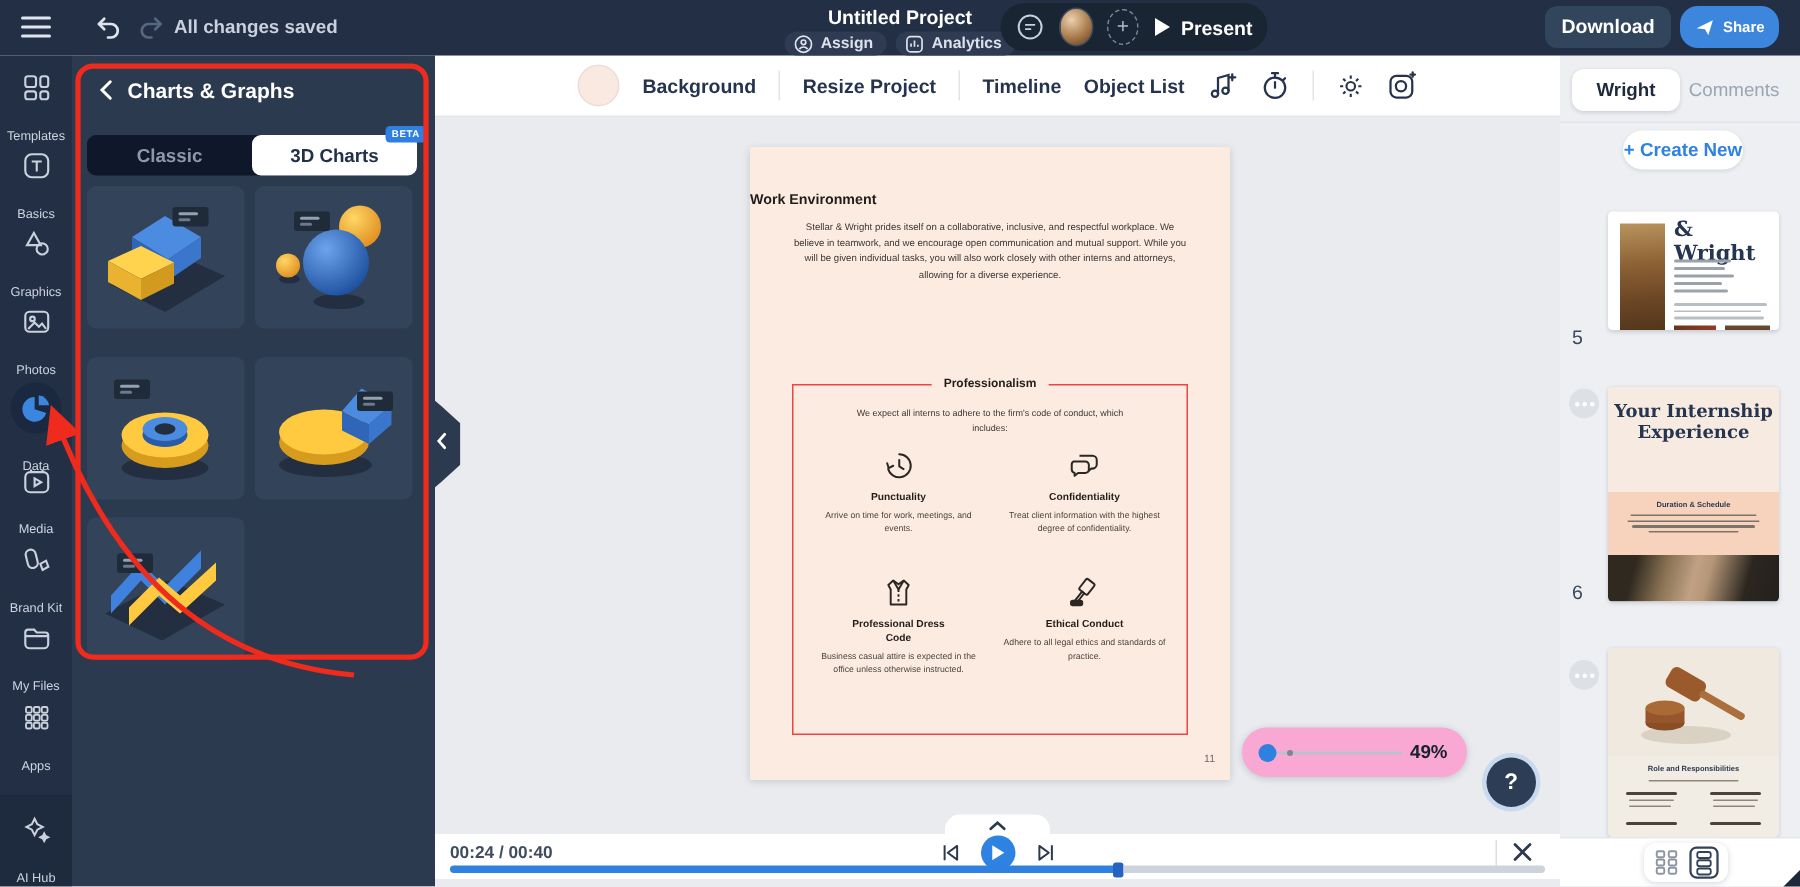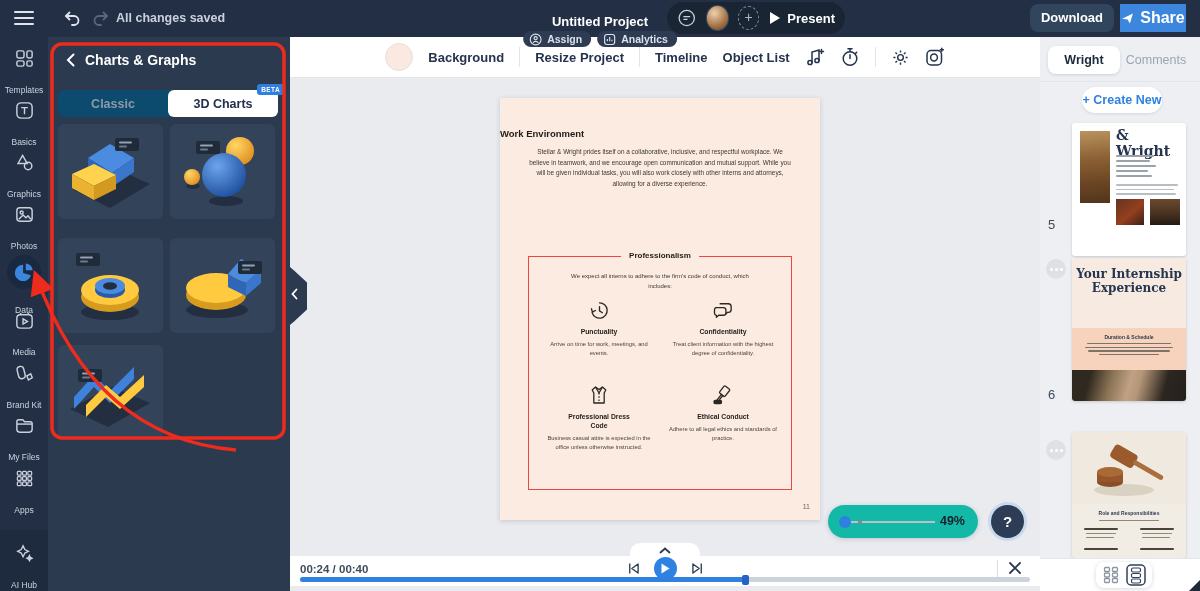--- a/index.html
+++ b/index.html
@@ -8,42 +8,42 @@
   .abs{position:absolute}
   svg{display:block}
 
   
   .topbar{position:absolute;left:0;top:0;width:1200px;height:37px;background:#232f44;z-index:20}
   .hamburger{position:absolute;left:14px;top:11px;width:20px;height:14px;cursor:pointer}
   .hamburger i{display:block;height:2px;background:#dfe5ee;border-radius:1px;margin-bottom:4px}
   .tb-ic{position:absolute;top:9px;width:19px;height:19px}
   .status-txt{position:absolute;left:116px;top:11px;font-size:12.5px;font-weight:700;color:#c9d1de}
   .center-grp{position:absolute;left:50%;top:0;transform:translateX(-50%);text-align:center}
-  .proj-title{font-size:13px;font-weight:700;color:#fff;margin-top:14px}
+  .proj-title{font-size:13px;font-weight:700;color:#fff;margin-top:4px}
   .pill-row{display:flex;gap:6px;justify-content:center;margin-top:2px}
   .mini-pill{display:flex;align-items:center;gap:5px;background:#2e3b52;border-radius:9px;padding:1px 9px 1px 6px;height:16px;color:#dbe2ec;font-size:10.5px;font-weight:700;cursor:pointer}
   .right-grp-pill{position:absolute;right:355px;top:2px;width:178px;height:32px;background:#1a2534;border-radius:17px;display:flex;align-items:center;padding:0 10px;gap:9px}
   .avatar{width:26px;height:26px;border-radius:50%;background:radial-gradient(circle at 35% 30%,#ecd0ae,#a97a4b 55%,#5e3c21);border:1px solid #3a4a62}
   .add-circle{width:24px;height:24px;border-radius:50%;border:1.5px dashed #7687a0;color:#aab8cc;font-size:14px;line-height:21px;text-align:center}
   .present-lbl{display:flex;align-items:center;gap:7px;color:#fff;font-weight:700;font-size:13px;margin-left:2px}
   .btn-download{position:absolute;right:86px;top:4px;width:84px;height:28px;background:#31455d;border-radius:8px;color:#fff;font-size:13px;font-weight:700;text-align:center;line-height:28px;cursor:pointer}
-  .btn-share{position:absolute;right:14px;top:4px;width:66px;height:28px;background:#3d86de;border-radius:0;color:#fff;font-size:16px;font-weight:700;display:flex;align-items:center;justify-content:center;gap:6px;cursor:pointer}
+  .btn-share{position:absolute;right:14px;top:4px;width:66px;height:28px;background:#3d86de;border-radius:12px;color:#fff;font-size:10px;font-weight:700;display:flex;align-items:center;justify-content:center;gap:6px;cursor:pointer}
 
   
   .sidebar{position:absolute;left:0;top:37px;width:48px;height:554px;background:#232f44;z-index:10}
   .sb-item{position:absolute;left:0;width:48px;text-align:center;cursor:pointer;color:#c9d1dd}
   .sb-item svg{margin:0 auto}
   .sb-lbl{display:block;font-size:8.5px;color:#ccd4e0;margin-top:16px}
   .sb-active-circle{width:34px;height:34px;border-radius:50%;background:#1b2940;margin:0 auto;display:flex;align-items:center;justify-content:center}
   .sb-bottom{position:absolute;left:0;top:493px;width:48px;height:61px;background:#1e2a3d}
 
   
   .panel{position:absolute;left:48px;top:37px;width:242px;height:554px;background:#2b3a4f;z-index:9}
   .panel-head{position:absolute;left:18px;top:15px;display:flex;align-items:center;gap:10px;color:#fff;font-size:14px;font-weight:700;cursor:pointer}
-  .seg{position:absolute;left:10px;top:53px;width:220px;height:27px;background:#0c4a6e;border-radius:6px;display:flex}
+  .seg{position:absolute;left:10px;top:53px;width:220px;height:27px;background:#0f172a;border-radius:6px;display:flex}
   .seg-item{flex:1;display:flex;align-items:center;justify-content:center;font-size:12.5px;font-weight:700;color:#8d99a8;cursor:pointer}
   .seg-item.active{background:#fff;color:#22304a;border-radius:6px}
   .beta{position:absolute;right:-6px;top:-6px;background:#2e7fe0;color:#fff;font-size:6.5px;font-weight:700;padding:2px 4px;border-radius:3px;letter-spacing:.4px}
   .card{position:absolute;width:105px;height:95px;background:#33435a;border-radius:6px;cursor:pointer}
 
   
   .collapse-tab{position:absolute;left:284px;top:262px;width:23px;height:68px;background:#2b3a4f;clip-path:polygon(0 0,45% 13%,100% 30%,100% 70%,45% 87%,0 100%);z-index:8;cursor:pointer}
   .collapse-ch{position:absolute;left:291px;top:288px;z-index:9}
 
   
@@ -60,21 +60,21 @@
   .p-body{margin:8px auto 0;width:266px;text-align:center;font-size:6.4px;line-height:1.65;color:#3c3732}
   .p-box{position:absolute;left:28px;top:158px;width:264px;height:234px;border:1px solid #ef4444}
   .p-box-title{position:absolute;left:50%;top:-6px;transform:translateX(-50%);background:#fcebe1;padding:0 8px;font-size:8px;font-weight:700;color:#211d19;white-space:nowrap}
   .p-intro{margin:15px auto 0;width:190px;text-align:center;font-size:6px;line-height:1.6;color:#3c3732}
   .p-item{position:absolute;width:124px;display:flex;flex-direction:column;align-items:center;text-align:center}
   .p-item-t{margin-top:5px;font-size:6.8px;font-weight:700;color:#211d19;width:72px;line-height:1.35}
   .p-item-d{margin-top:4px;font-size:5.8px;line-height:1.55;color:#4a443d;width:112px}
   .p-num{position:absolute;right:10px;bottom:10px;font-size:7px;color:#6f675e}
 
   
-  .zoom-pill{position:absolute;left:538px;top:468px;width:150px;height:33px;background:#14b8a6;border-radius:17px;box-shadow:0 1px 5px rgba(30,40,60,.2);display:flex;align-items:center}
+  .zoom-pill{position:absolute;left:538px;top:448px;width:150px;height:33px;background:#f9a8d4;border-radius:17px;box-shadow:0 1px 5px rgba(30,40,60,.2);display:flex;align-items:center}
   .z-track{position:absolute;left:17px;top:16px;width:90px;height:1.5px;background:#b9c1ca;cursor:pointer}
   .z-handle{position:absolute;left:11px;top:10.5px;width:12px;height:12px;border-radius:50%;background:#2f80df;cursor:pointer}
   .z-dot{position:absolute;left:30px;top:14.5px;width:4px;height:4px;border-radius:50%;background:#7d8793}
   .z-val{position:absolute;right:13px;top:9px;font-size:12.5px;font-weight:700;color:#16202e}
   .help-btn{position:absolute;left:701px;top:468px;width:33px;height:33px;border-radius:50%;background:#2d3d55;color:#fff;font-size:15px;font-weight:700;text-align:center;line-height:33px;box-shadow:0 0 0 3px #c9d9ee;cursor:pointer}
 
   
   .notch{position:absolute;left:340px;top:506px;width:70px;height:14px;background:#fff;border-radius:10px 10px 0 0;display:flex;align-items:center;justify-content:center;cursor:pointer}
   .pbar{position:absolute;left:0;top:519px;width:750px;height:30px;background:#fff}
   .p-time{position:absolute;left:10px;top:7px;font-size:11.5px;font-weight:700;color:#3f4c5e}
@@ -506,21 +506,21 @@
 </main>
 
 <aside class="rpanel">
   <div class="r-tabs">
     <div class="r-tab active">Wright</div>
     <div class="r-tab idle">Comments</div>
   </div>
   <div class="r-sep"></div>
   <div class="btn-create">+ Create New</div>
 
-  <div class="thumb" style="top:86px;height:133px">
+  <div class="thumb" style="top:104px;height:79px">
     <div class="t5-img1"></div>
     <div class="t5-title">&amp; Wright</div>
     <div class="bar abs" style="left:44px;top:32px;width:38px;height:1.5px"></div>
     <div class="bar abs" style="left:44px;top:37px;width:34px;height:1.5px"></div>
     <div class="bar abs" style="left:44px;top:42px;width:40px;height:1.5px"></div>
     <div class="bar abs" style="left:44px;top:47px;width:32px;height:1.5px"></div>
     <div class="bar abs" style="left:44px;top:52px;width:36px;height:1.5px"></div>
     <div class="bar abs" style="left:44px;top:61px;width:62px;height:1.5px;background:#b8bec6"></div>
     <div class="bar abs" style="left:44px;top:65.5px;width:58px;height:1.5px;background:#b8bec6"></div>
     <div class="bar abs" style="left:44px;top:70px;width:60px;height:1.5px;background:#b8bec6"></div>

